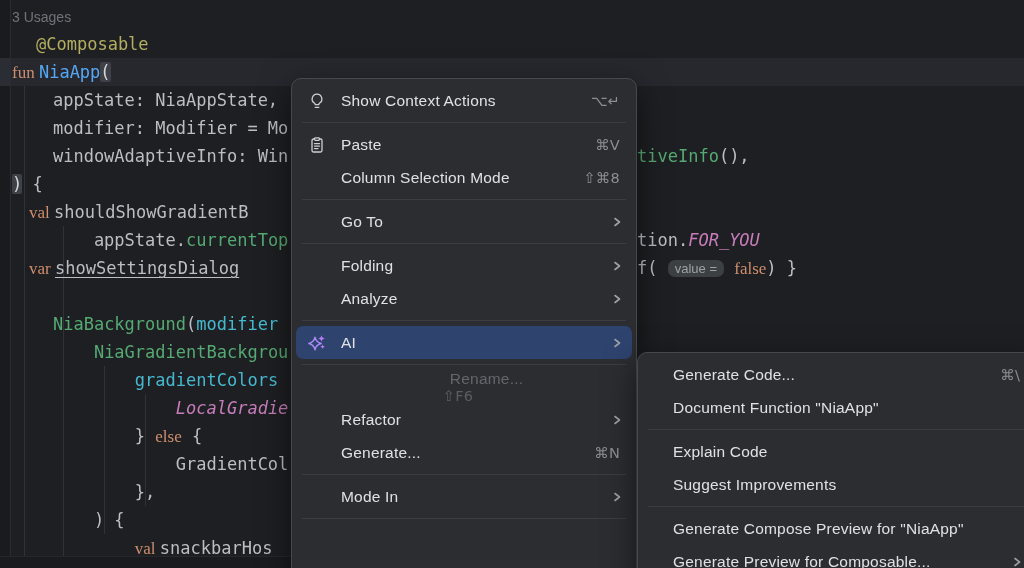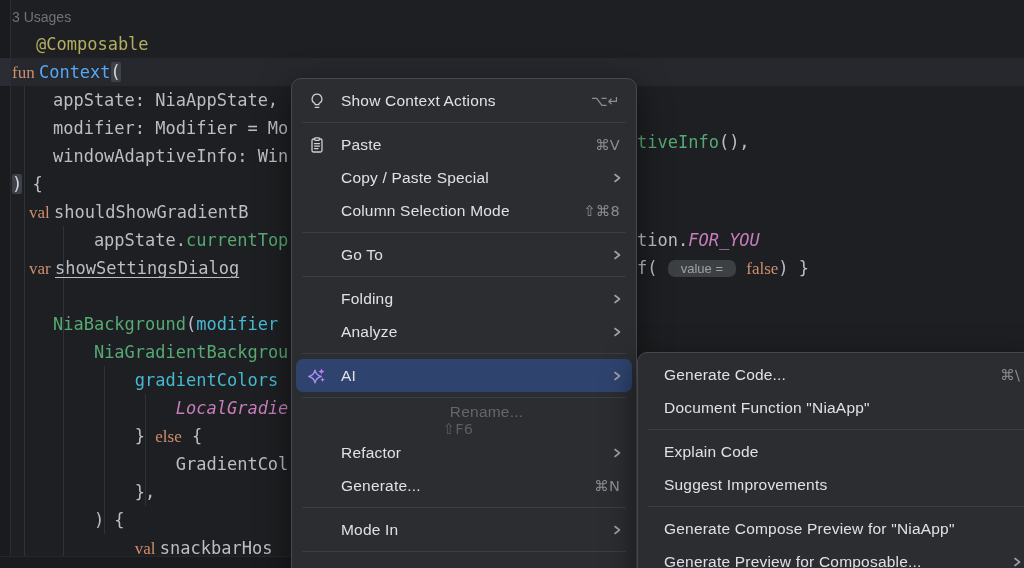--- a/index.html
+++ b/index.html
@@ -21,35 +21,35 @@
   .s-plain{color:var(--plain-text,#BCBEC4);}
   .s-keyword{color:var(--keyword-orange,#CF8E6D);font-family:Liberation Serif, serif;}
   .s-declaration{color:var(--declaration-blue,#56A8F5);}
   .s-annotation{color:var(--annotation-yellow,#B3AE60);margin-left:24px;}
   .s-function-call{color:var(--call-green,#55AA73);}
   .s-named-argument{color:var(--named-argument-cyan,#46B9D1);}
   .s-enum-constant{color:var(--constant-pink,#C77DBB);font-style:italic;}
   .s-mutable-variable{color:#BCBEC4;text-decoration:underline;text-underline-offset:3px;text-decoration-thickness:1px;}
   .s-brace-highlight{color:#D5D8DC;background:#3E4248;border-radius:2px;}
   .s-codevision{color:#6F737A;font-family:"Liberation Sans",sans-serif;font-size:14px;}
-  .s-inlay-hint{background:#3C4043;color:#9DA0A6;border-radius:7px;padding:1px 13px;
+  .s-inlay-hint{background:#3C4043;color:#9DA0A6;border-radius:7px;padding:1px 7px;
                 font-family:"Liberation Sans",sans-serif;font-size:13px;vertical-align:1px;}
 
   
   .popup-menu{position:absolute;background:var(--menu-background,#2B2D30);
               border:1px solid #46484D;border-radius:10px;box-shadow:0 10px 32px rgba(0,0,0,.55);
               padding:5px 0;box-sizing:border-box;z-index:10;}
   #context-menu{left:291px;top:78px;width:346px;height:520px;}
   #ai-submenu{left:637px;top:352px;width:400px;height:240px;z-index:11;}
   .menu-item{height:33px;display:flex;align-items:center;margin:0 4px;border-radius:7px;
              color:var(--menu-text,#DFE1E5);font-size:15.5px;letter-spacing:.2px;cursor:default;}
   .menu-item .mi-icon{width:20px;margin-left:11px;display:flex;justify-content:center;align-items:center;flex:none;}
   #context-menu .mi-label{margin-left:14px;}
   #context-menu .no-icon .mi-label{margin-left:45px;}
-  #ai-submenu .mi-label{margin-left:22px;}
+  #ai-submenu .mi-label{margin-left:31px;}
   .mi-spacer{flex:1;}
   .mi-shortcut{color:var(--shortcut-gray,#8C8E94);font-family:"DejaVu Sans","Liberation Sans",sans-serif;
                font-size:14.5px;margin-right:12px;white-space:pre;}
   .mi-chevron{margin-right:8px;display:flex;align-items:center;}
   .menu-item.selected{background:var(--selection-blue,#2E436E);}
   .menu-item.disabled{color:#63666C;flex-direction:column;}
   .menu-item.disabled .mi-shortcut{color:#5A5D62;}
   .menu-sep{height:1px;background:#3B3D42;margin:5px 10px;}
 </style>
 </head>
@@ -61,41 +61,41 @@
   <div id="gutter-current"></div>
 
   <div class="indent-guide" style="left:24px;top:86px;height:476px;"></div>
   <div class="indent-guide" style="left:63px;top:226px;height:336px;"></div>
   <div class="indent-guide" style="left:104px;top:366px;height:168px;"></div>
   <div class="indent-guide" style="left:145px;top:394px;height:112px;"></div>
 
   <div id="code">
       <div class="code-line"><span class="s-codevision">3 Usages</span></div>
       <div class="code-line"><span class="s-annotation">@Composable</span></div>
-      <div class="code-line"><span class="s-keyword">fun </span><span class="s-declaration">Context</span><span class="s-brace-highlight">(</span></div>
+      <div class="code-line"><span class="s-keyword">fun </span><span class="s-declaration">NiaApp</span><span class="s-brace-highlight">(</span></div>
       <div class="code-line"><span class="s-plain">    appState: NiaAppState,</span></div>
       <div class="code-line"><span class="s-plain">    modifier: Modifier = Mo</span></div>
       <div class="code-line"><span class="s-plain">    windowAdaptiveInfo: Win</span></div>
       <div class="code-line"><span class="s-brace-highlight">)</span><span class="s-plain"> {</span></div>
       <div class="code-line"><span class="s-keyword">    val </span><span class="s-plain">shouldShowGradientB</span></div>
       <div class="code-line"><span class="s-plain">        appState.</span><span class="s-function-call">currentTop</span></div>
       <div class="code-line"><span class="s-keyword">    var </span><span class="s-mutable-variable">showSettingsDialog</span></div>
       <div class="code-line"></div>
       <div class="code-line"><span class="s-plain">    </span><span class="s-function-call">NiaBackground</span><span class="s-plain">(</span><span class="s-named-argument">modifier</span></div>
       <div class="code-line"><span class="s-plain">        </span><span class="s-function-call">NiaGradientBackgrou</span></div>
       <div class="code-line"><span class="s-plain">            </span><span class="s-named-argument">gradientColors</span></div>
       <div class="code-line"><span class="s-plain">                </span><span class="s-enum-constant">LocalGradie</span></div>
       <div class="code-line"><span class="s-plain">            } </span><span class="s-keyword">else</span><span class="s-plain"> {</span></div>
       <div class="code-line"><span class="s-plain">                GradientCol</span></div>
       <div class="code-line"><span class="s-plain">            },</span></div>
       <div class="code-line"><span class="s-plain">        ) {</span></div>
       <div class="code-line"><span class="s-plain">            </span><span class="s-keyword">val </span><span class="s-plain">snackbarHos</span></div>
     </div>
   <div id="right-frags">
-      <div class="right-frag" style="left: 637px; top: 128px;"><span class="s-function-call">tiveInfo</span><span class="s-plain">(),</span></div>
+      <div class="right-frag" style="left: 637px; top: 142px;"><span class="s-function-call">tiveInfo</span><span class="s-plain">(),</span></div>
       <div class="right-frag" style="left: 637px; top: 226px;"><span class="s-plain">tion.</span><span class="s-enum-constant">FOR_YOU</span></div>
       <div class="right-frag" style="left: 637px; top: 254px;"><span class="s-plain">f( </span><span class="s-inlay-hint">value =</span><span class="s-plain"> </span><span class="s-keyword">false</span><span class="s-plain">) }</span></div>
     </div>
   <div id="bottom-band"></div>
 </div>
 
 <div id="context-menu" class="popup-menu">
     <div class="menu-item">
       <span class="mi-icon">
         <svg width="18" height="18" viewBox="0 0 18 18" fill="none" stroke="#CED0D6" stroke-width="1.3" stroke-linecap="round">
@@ -116,29 +116,20 @@
     <line x1="6.5" y1="7.6" x2="11.5" y2="7.6"></line>
     <line x1="6.5" y1="10.1" x2="11.5" y2="10.1"></line>
     <line x1="6.5" y1="12.6" x2="10" y2="12.6"></line>
   </svg>
       </span>
       <span class="mi-label">Paste</span>
       <span class="mi-spacer"></span>
       <span class="mi-shortcut">⌘V</span>
     </div>
     <div class="menu-item no-icon">
-      <span class="mi-label">Copy / Paste Special</span>
-      <span class="mi-spacer"></span>
-      <span class="mi-chevron">
-        <svg width="14" height="14" viewBox="0 0 14 14">
-    <path d="M5 3.5 L9.5 7 L5 10.5" stroke="#9DA0A6" stroke-width="1.6" fill="none" stroke-linecap="round" stroke-linejoin="round"></path>
-  </svg>
-      </span>
-    </div>
-    <div class="menu-item no-icon">
       <span class="mi-label">Column Selection Mode</span>
       <span class="mi-spacer"></span>
       <span class="mi-shortcut">⇧⌘8</span>
     </div>
     <div class="menu-sep"></div>
     <div class="menu-item no-icon">
       <span class="mi-label">Go To</span>
       <span class="mi-spacer"></span>
       <span class="mi-chevron">
         <svg width="14" height="14" viewBox="0 0 14 14">

